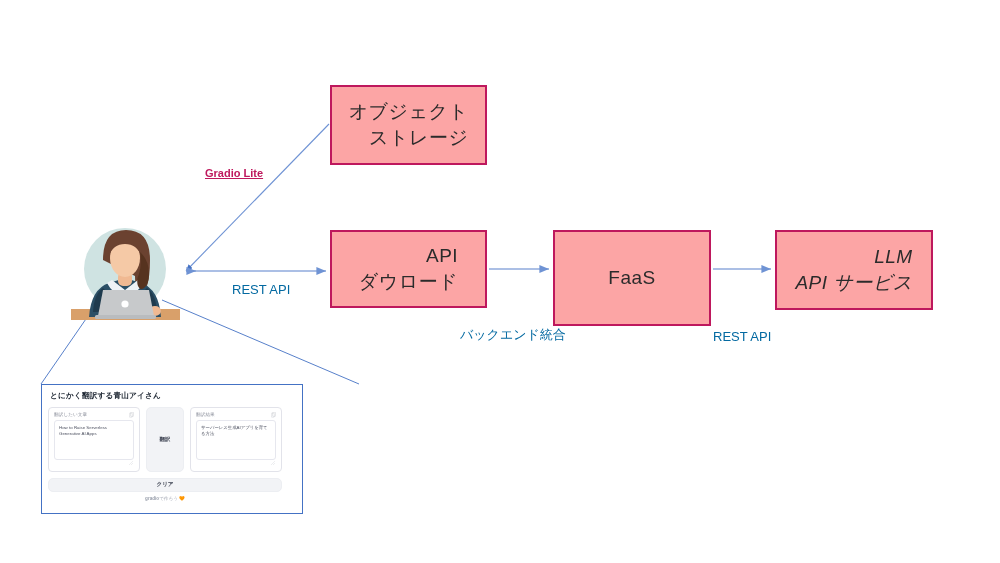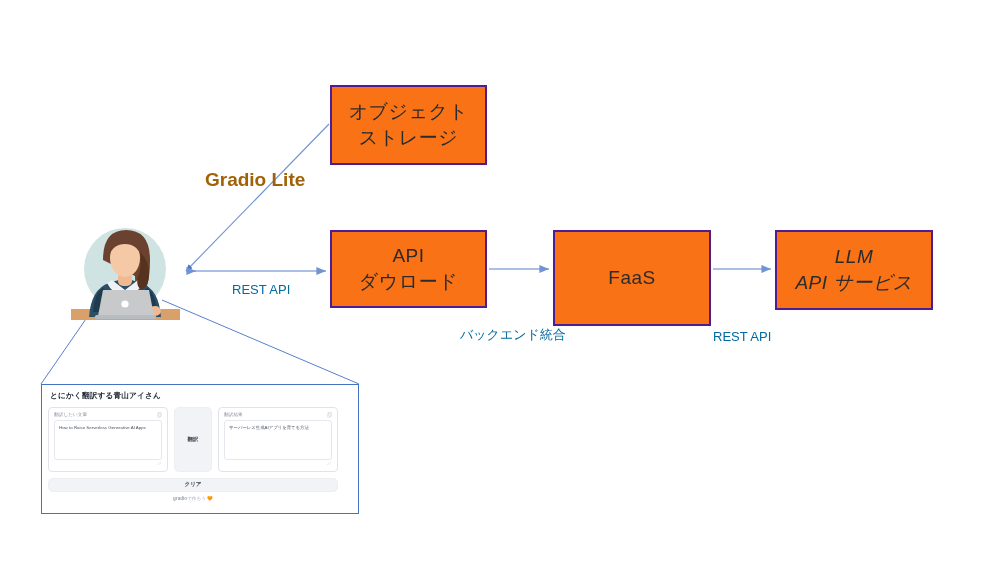--- a/index.html
+++ b/index.html
@@ -20,26 +20,26 @@
     position: absolute;
     left: 0; top: 0;
     width: 1000px;
     height: 563px;
   }
 
   
   .node {
     position: absolute;
     box-sizing: border-box;
-    background: #f97316;
-    border: 2px solid #4c1d95;
+    background: #fca5a5;
+    border: 2px solid #be185d;
     display: flex;
     align-items: center;
     justify-content: center;
-    text-align: center;
+    text-align: right;
     color: #2b2b2b;
     font-size: 19px;
     line-height: 1.35;
     letter-spacing: 0.5px;
     white-space: pre-line;
     z-index: 3;
   }
   #node-storage { left: 330px; top: 85px;  width: 157px; height: 80px; }
   #node-apigw   { left: 330px; top: 230px; width: 157px; height: 78px; }
   #node-faas    { left: 553px; top: 230px; width: 158px; height: 96px; }
@@ -54,40 +54,41 @@
     line-height: 1.45;
     z-index: 4;
   }
   #label-gradio-lite {
     left: 205px; top: 146px;
     font-size: 13.5px;
     color: #262626;
   }
   #label-gradio-lite .strong {
     font-weight: bold;
-    font-size: 19px;
-    color: #a16207;
+    font-size: 11px;
+    color: #be185d;
+    text-decoration: underline;
   }
   #label-rest-api-1 { left: 232px; top: 281px; }
   #label-backend    { left: 460px; top: 326px; }
   #label-rest-api-2 { left: 713px; top: 328px; }
 
   
   #person {
     position: absolute;
     left: 67px; top: 212px;
     width: 117px; height: 117px;
     z-index: 3;
   }
 
   
   #inset {
     position: absolute;
     left: 41px; top: 384px;
-    width: 318px; height: 130px;
+    width: 262px; height: 130px;
     box-sizing: border-box;
     border: 1.4px solid #4472C4;
     background: #ffffff;
     z-index: 5;
     padding: 5px 20px 0 6px;
   }
   #inset-title {
     font-size: 7.6px;
     font-weight: bold;
     color: #1b2430;

